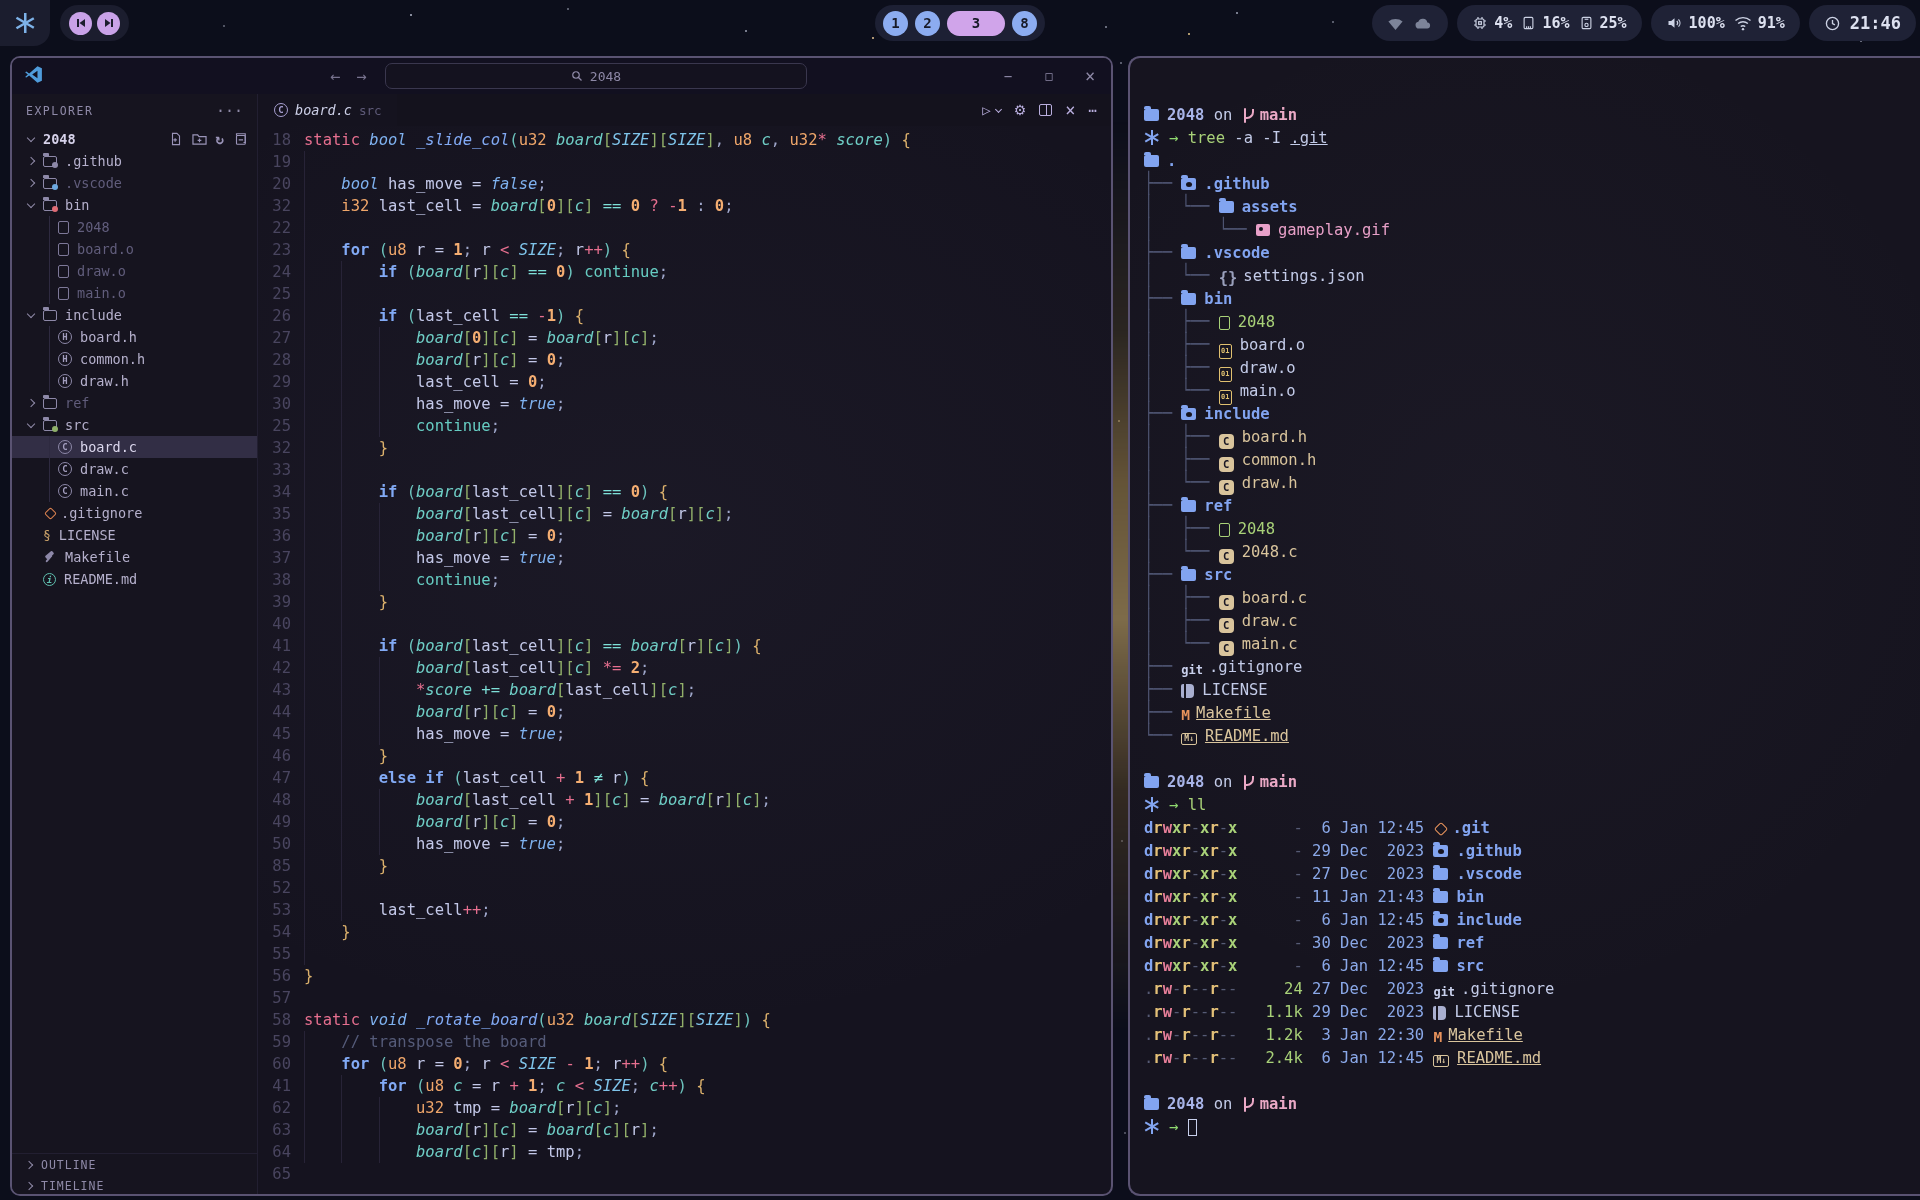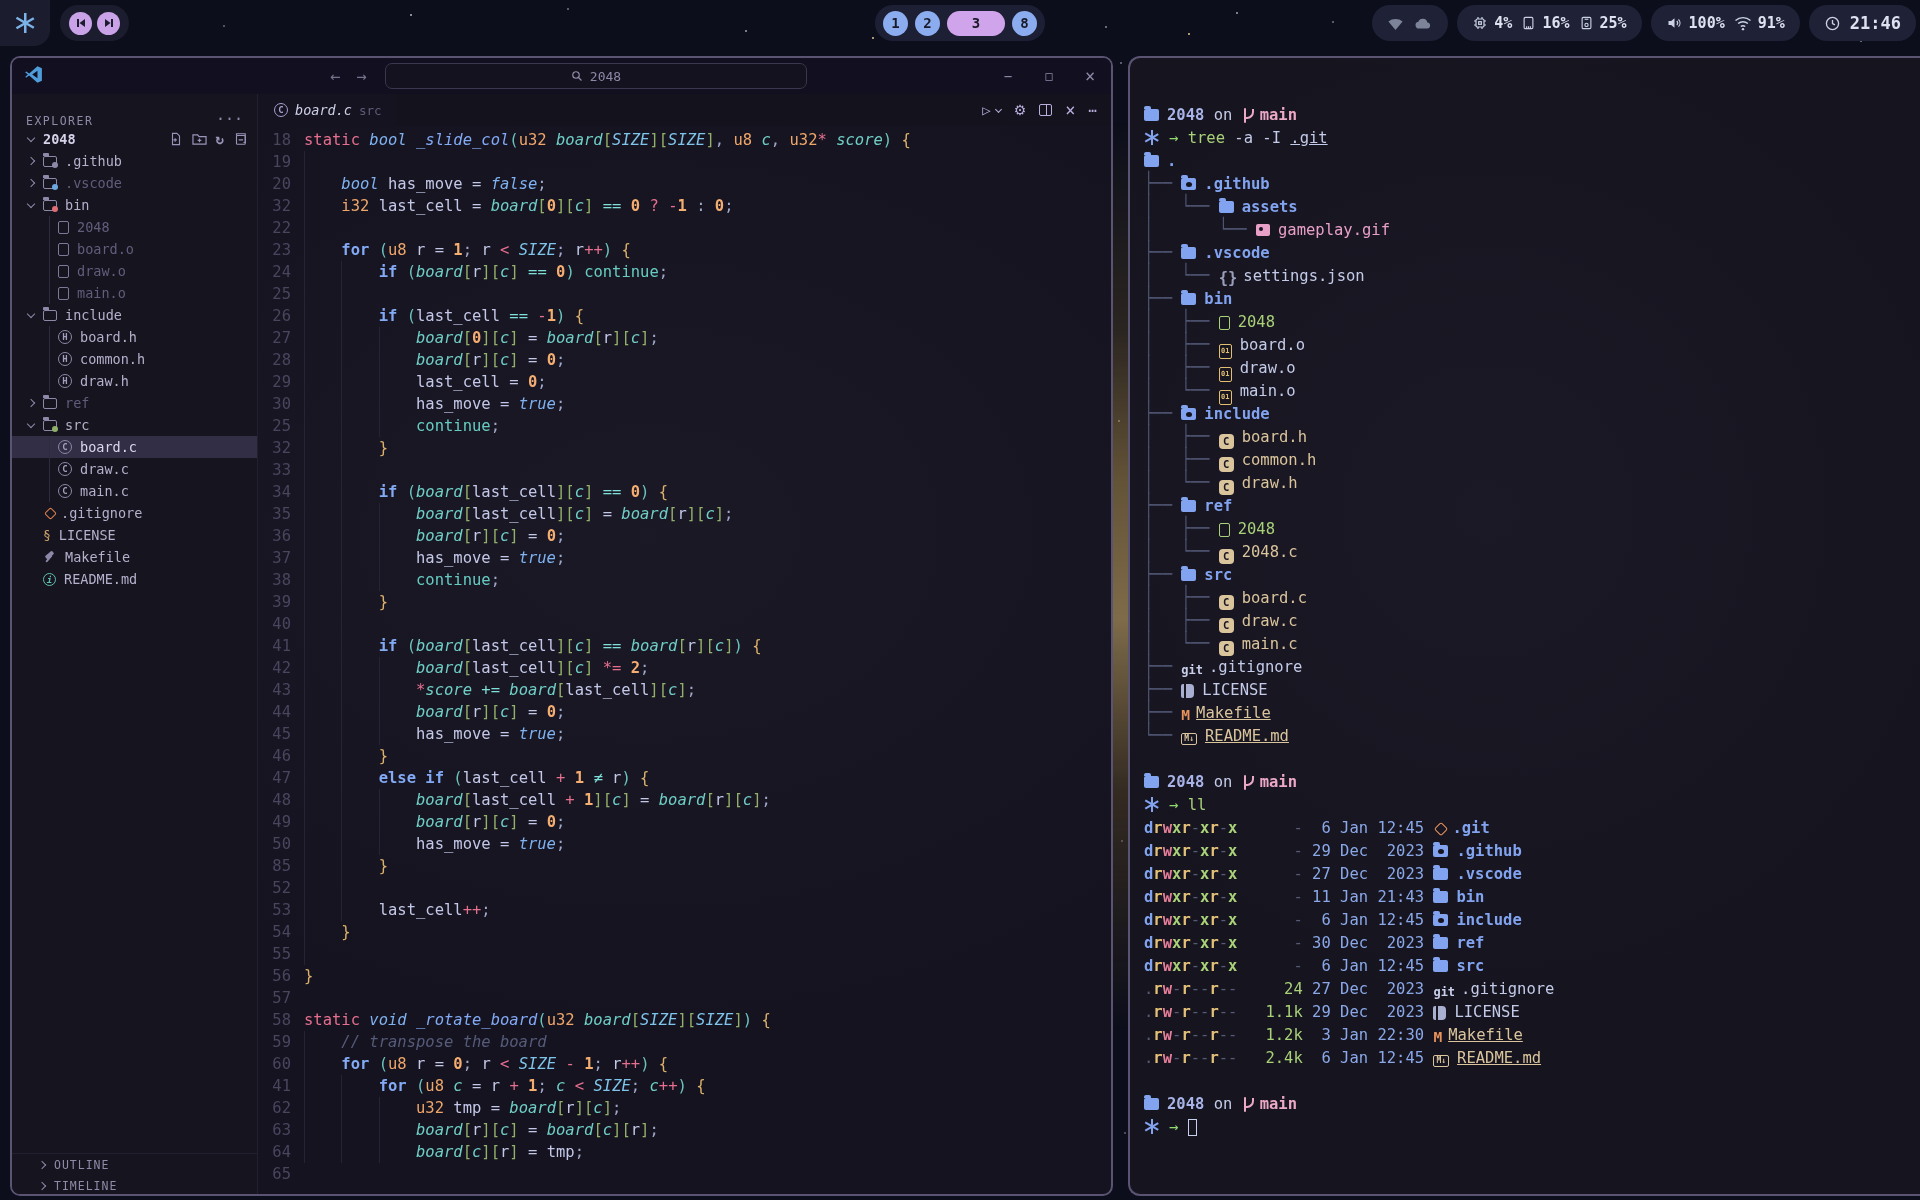--- a/index.html
+++ b/index.html
@@ -48,35 +48,35 @@
 .titlebar{height:36px;background:#121020;position:relative;display:flex;align-items:center}
 .tb-logo{margin-left:12px}
 .nav-arrows{position:absolute;left:318px;top:0;height:36px;display:flex;align-items:center;gap:16px;color:#77728e;font-size:17px}
 .searchbox{position:absolute;left:373px;top:5px;width:422px;height:26px;border:1px solid #3a374e;border-radius:7px;
 display:flex;align-items:center;justify-content:center;gap:7px;color:#8d88a6;font-size:13px;background:#14121f}
 .win-controls{position:absolute;right:14px;top:0;height:36px;display:flex;align-items:center;gap:27px;color:#8d88a6;font-size:14px}
 .win-controls span{cursor:pointer;width:14px;text-align:center}
 
 .vsbody{display:flex;height:1102px}
 .sidebar{width:246px;background:#16141f;border-right:1px solid #221f31;position:relative;flex:none}
-.sb-head{height:34px;display:flex;align-items:flex-end;padding:0 14px;color:#8f8aa8;font-size:11.5px;letter-spacing:1.5px}
+.sb-head{height:34px;display:flex;align-items:center;padding:0 14px;color:#8f8aa8;font-size:11.5px;letter-spacing:1.5px}
 .sb-head .dots{margin-left:auto;color:#8f8aa8;font-size:15px;letter-spacing:0;cursor:pointer}
 .xrow{height:22px;display:flex;align-items:center;font-size:13.5px;color:#b5b0cc;cursor:pointer;white-space:nowrap}
 .xrow.root{color:#d6d2ea;font-weight:bold}
 .xrow.dim{color:var(--dimtxt)}
 .xrow.sel{background:#322e45;color:#dcd8ee}
 .xrow.d2{background-image:linear-gradient(#2e2a40,#2e2a40);background-position:37px 0;background-size:1px 100%;background-repeat:no-repeat}
 .xrow.sel.d2{background-color:#322e45}
 .chev{width:6px;height:6px;border-right:1.6px solid #8f8aa8;border-bottom:1.6px solid #8f8aa8;flex:none;margin-right:9px}
 .chev.open{transform:rotate(45deg);margin-top:-2px}
 .chev.closed{transform:rotate(-45deg)}
 .rootacts{margin-left:auto;margin-right:10px;display:flex;gap:9px;align-items:center;color:#9a94b8}
 .rootacts svg{cursor:pointer}
 .sb-bottom{position:absolute;bottom:0;left:0;right:0;border-top:1px solid #221f31}
-.sb-bottom .xrow{height:21px;color:#8f8aa8;font-size:11.5px;letter-spacing:1px;padding-left:27px}
+.sb-bottom .xrow{height:21px;color:#8f8aa8;font-size:11.5px;letter-spacing:1px;padding-left:14px}
 
 .si{display:inline-block;flex:none;margin-right:8px;position:relative}
 .si-folder{width:14px;height:11px;border:1.4px solid #8d88a8;border-radius:2px}
 .si-folder::before{content:"";position:absolute;top:-3.5px;left:-1.4px;width:6px;height:2.5px;background:#8d88a8;border-radius:1px 1px 0 0}
 .si-folder::after{content:"";position:absolute;right:-2px;bottom:-2px;width:6px;height:6px;border-radius:50%}
 .si-dr::after{background:#e06c75}.si-db::after{background:#6ca8e0}.si-dgr::after{background:#8fb06a}.si-dg::after{background:#8d88a8}
 .si-plain::after{display:none}
 .si-file{width:11px;height:13px;border:1.4px solid #7d7898;border-radius:2px}
 .si-badge{width:14px;height:14px;border:1.3px solid #8d88a8;border-radius:50%;color:#a29dbd;font-size:9px;font-weight:bold;line-height:12px;text-align:center}
 .si-git{width:9px;height:9px;border:1.6px solid #d8804f;transform:rotate(45deg);border-radius:2px;margin:2px 6px 2px 3px}
@@ -102,21 +102,21 @@
 .gutter div{height:22px;line-height:22px}
 .codearea{flex:1;font-size:15.5px;overflow:hidden}
 .codeline{height:22px;line-height:22px;white-space:pre}
 
 .c-kw{color:#e66f8f}.c-kw2{color:#82aaf5;font-weight:bold}
 .c-tyi{color:#7fb2f0;font-style:italic}.c-typ{color:#efa66a}
 .c-fn{color:#82aaf5;font-style:italic}.c-prm{color:#6fcec6;font-style:italic}
 .c-siz{color:#7fc4ea;font-style:italic}.c-var{color:#c3c8e8}
 .c-num{color:#f5ae72;font-weight:bold}.c-op{color:#e66f8f}
 .c-opc{color:#7ee0d8}.c-ctl{color:#66ccc2;font-weight:normal}
-.c-cmt{color:#555b79;font-style:italic}.c-br{color:#dcb16c}
+.c-cmt{color:#555b79;}.c-br{color:#dcb16c}
 .c-bk{color:#92b06a}.c-pt{color:#6cc3bd}.c-pu{color:#a0a8cc}.c-pl{color:#c3c8e8}
 
 .termbody{padding:46px 0 0 14px;font-size:15.5px}
 .trow{height:23px;line-height:23px;white-space:pre}
 .t-dir{color:var(--blue);font-weight:bold}
 .t-lav{color:var(--lav)}.t-tan{color:var(--tan)}
 .t-tanu{color:var(--tan);text-decoration:underline}
 .t-grn{color:var(--grn)}.t-pink{color:var(--pink)}
 .t-tc{color:#4d5370;display:inline-block;transform:scaleY(1.32);transform-origin:center}
 .t-plain{color:var(--lav)}.t-cmd{color:var(--grn)}

